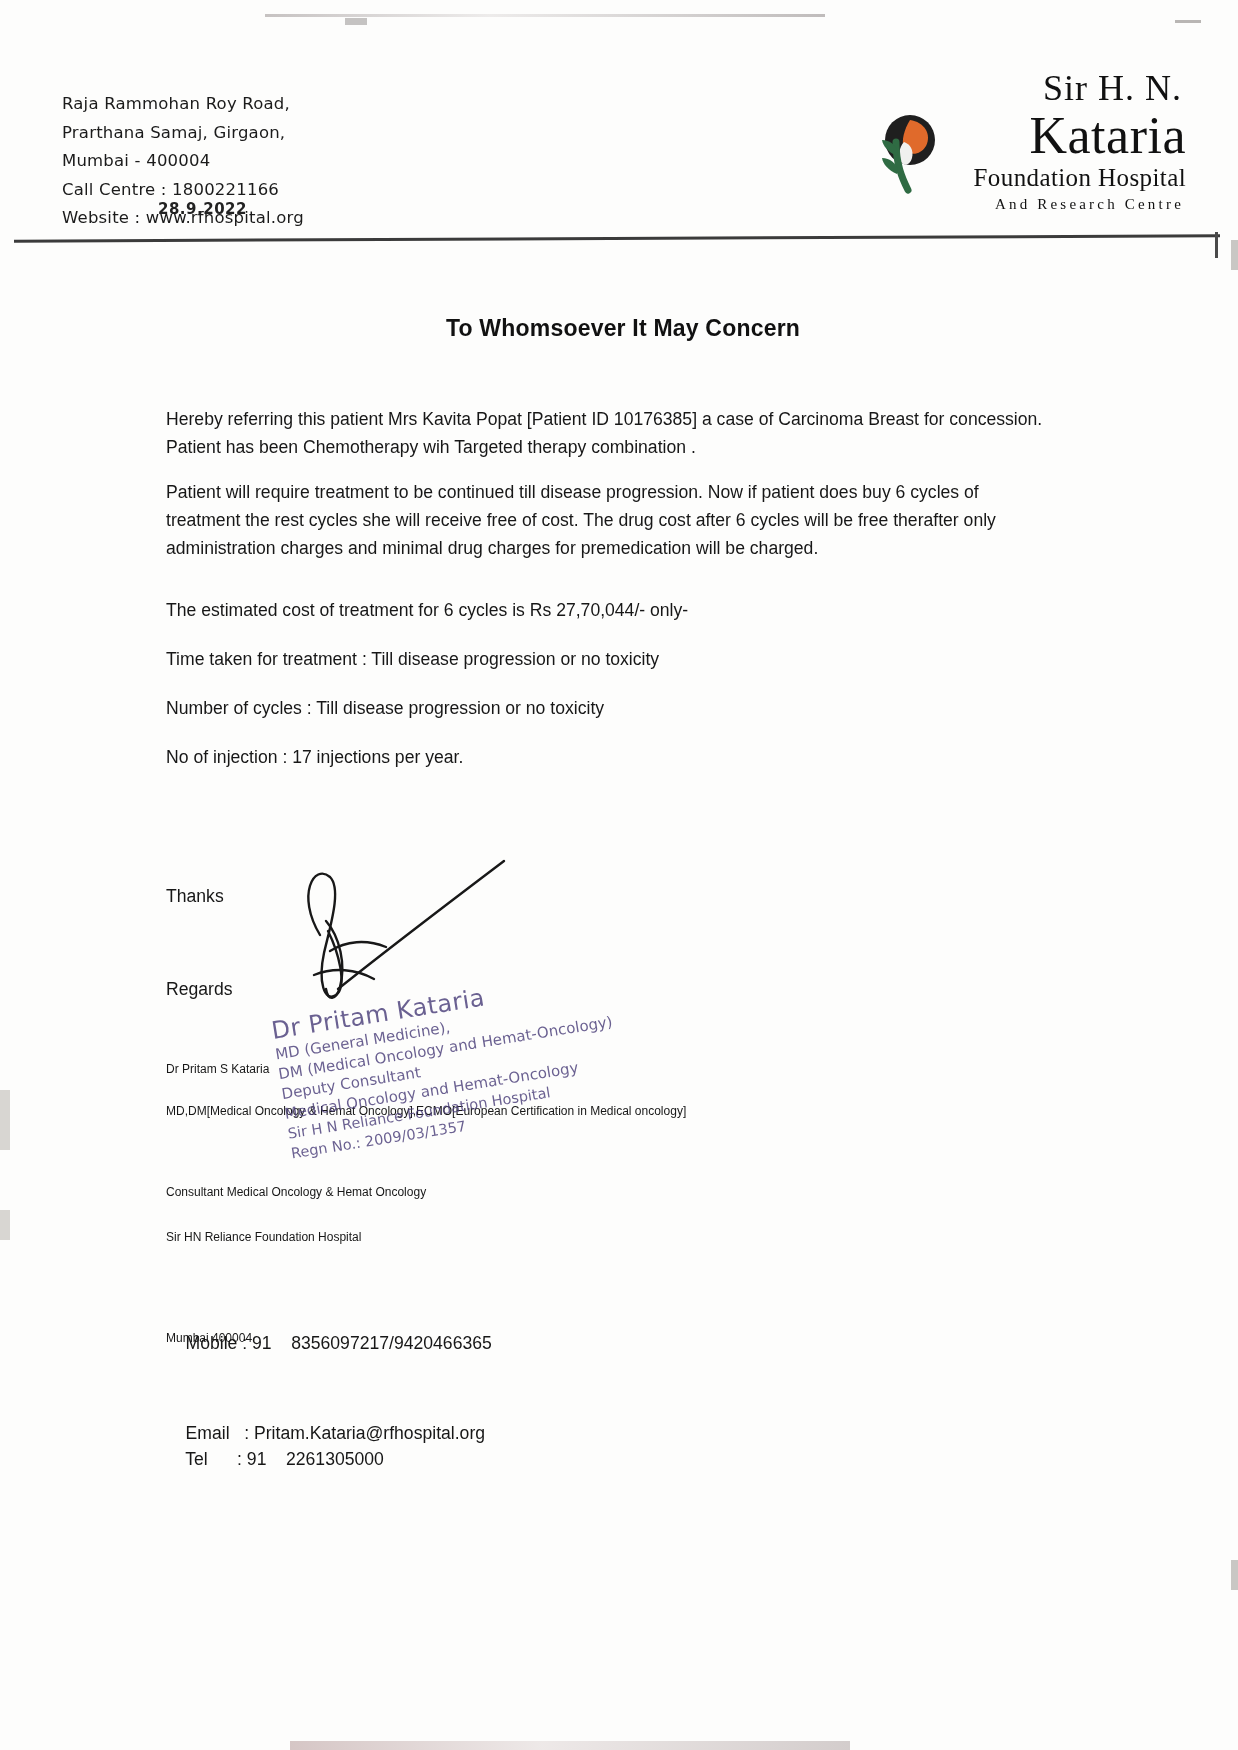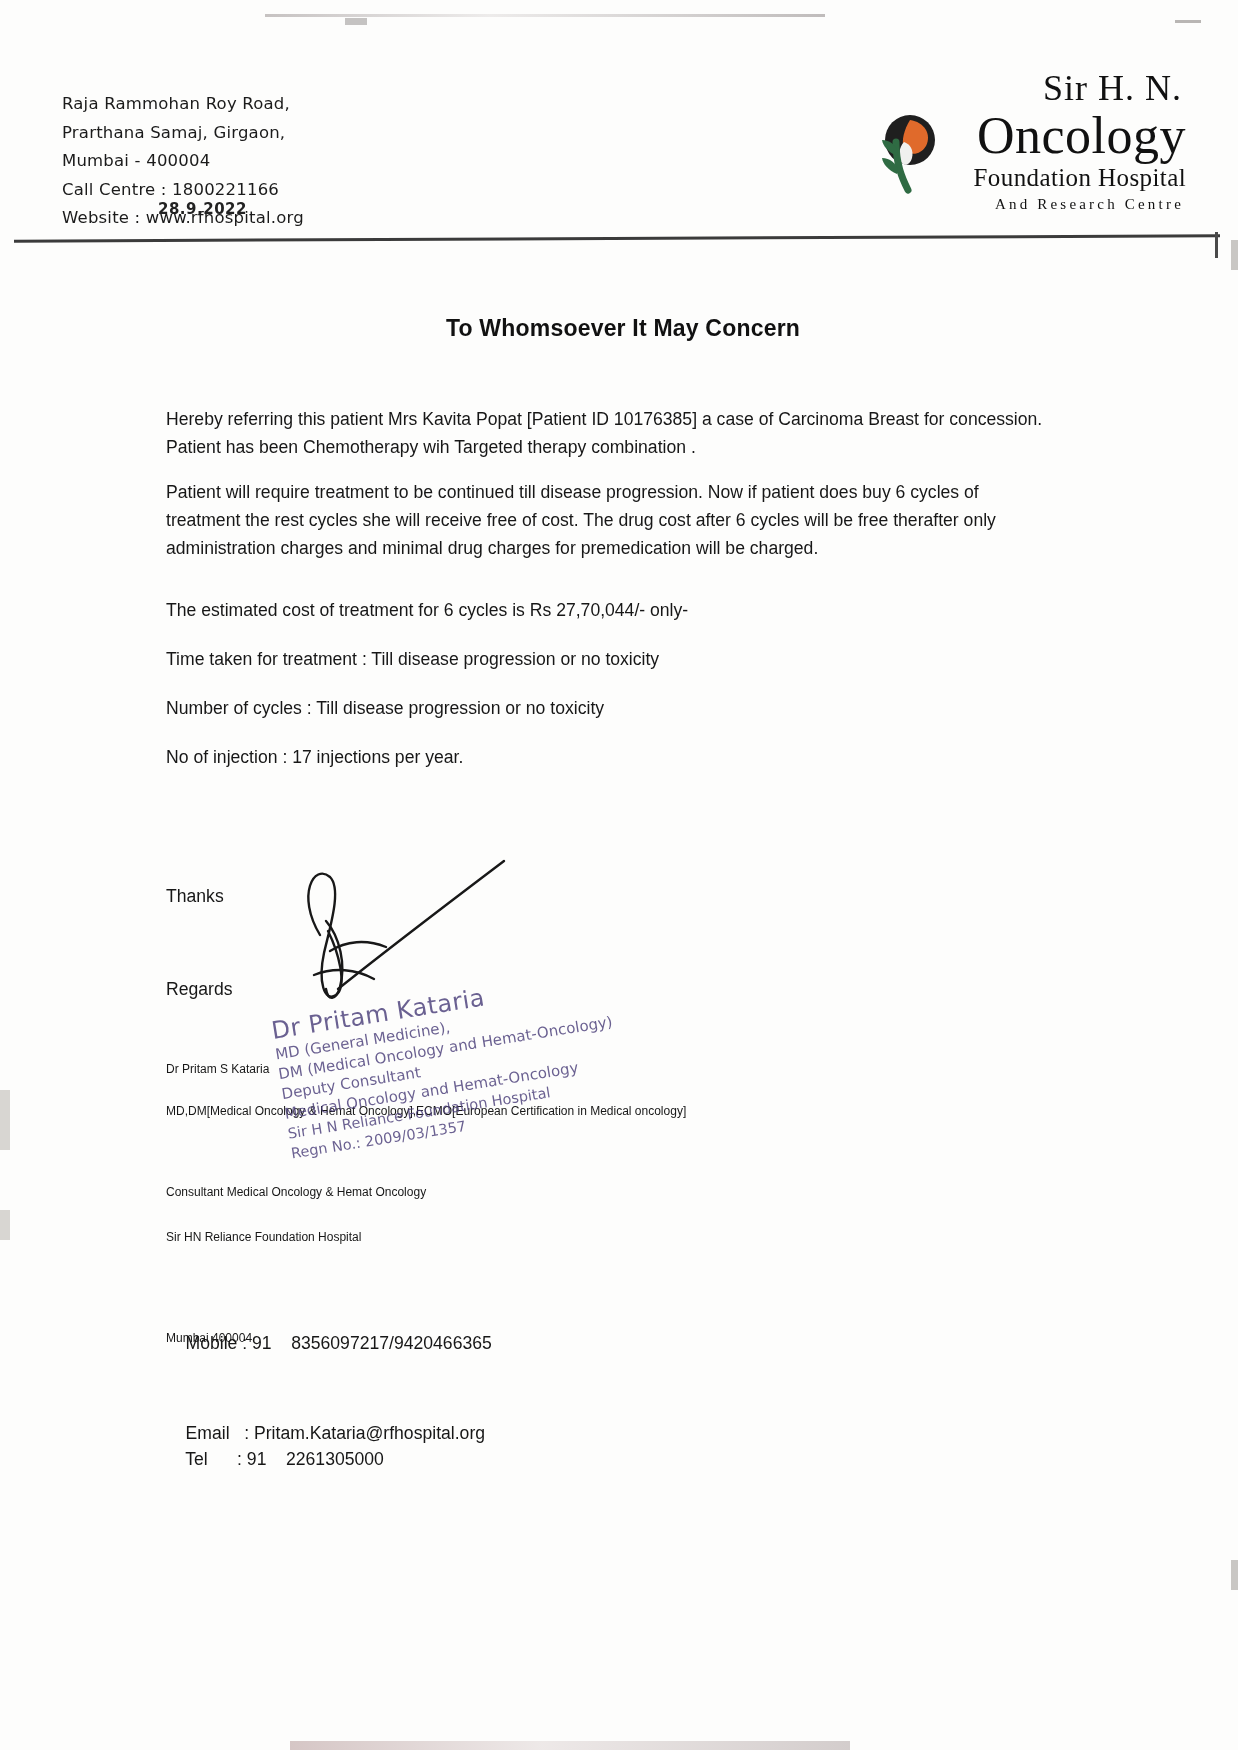--- a/index.html
+++ b/index.html
@@ -272,21 +272,21 @@
   <div class="logo">
     <svg class="logo-mark" viewBox="0 0 84 86">
       <circle cx="36" cy="28" r="25" fill="#1f1f1f"></circle>
       <path d="M36 8 C50 10 58 22 52 34 C46 44 34 44 30 36 C27 29 30 18 36 8 Z" fill="#e06a2b"></path>
       <path d="M30 30 C36 32 40 38 38 46 C36 53 30 55 27 50 C24 44 25 35 30 30 Z" fill="#f0f0ee"></path>
       <path d="M22 30 C22 52 28 66 34 78" stroke="#2f6b43" stroke-width="7" fill="none" stroke-linecap="round"></path>
       <path d="M23 44 C14 40 9 34 8 28 C16 28 22 33 24 40 Z" fill="#2f6b43"></path>
       <path d="M23 62 C14 58 9 52 8 46 C16 46 22 51 24 58 Z" fill="#2f6b43"></path>
     </svg>
     <div class="logo-line1">Sir H. N.</div>
-    <div class="logo-line2">Oncology</div>
+    <div class="logo-line2">Kataria</div>
     <div class="logo-line3">Foundation Hospital</div>
     <div class="logo-line4">And Research Centre</div>
   </div>
 
   <div class="header-rule"></div>
   <div class="header-rule-right"></div>
 
   <div class="title">To Whomsoever It May Concern</div>
 
   <div class="body-block p1">Hereby referring this patient Mrs Kavita Popat [Patient ID 10176385] a case of Carcinoma Breast for concession. Patient has been Chemotherapy wih Targeted therapy combination .</div>

